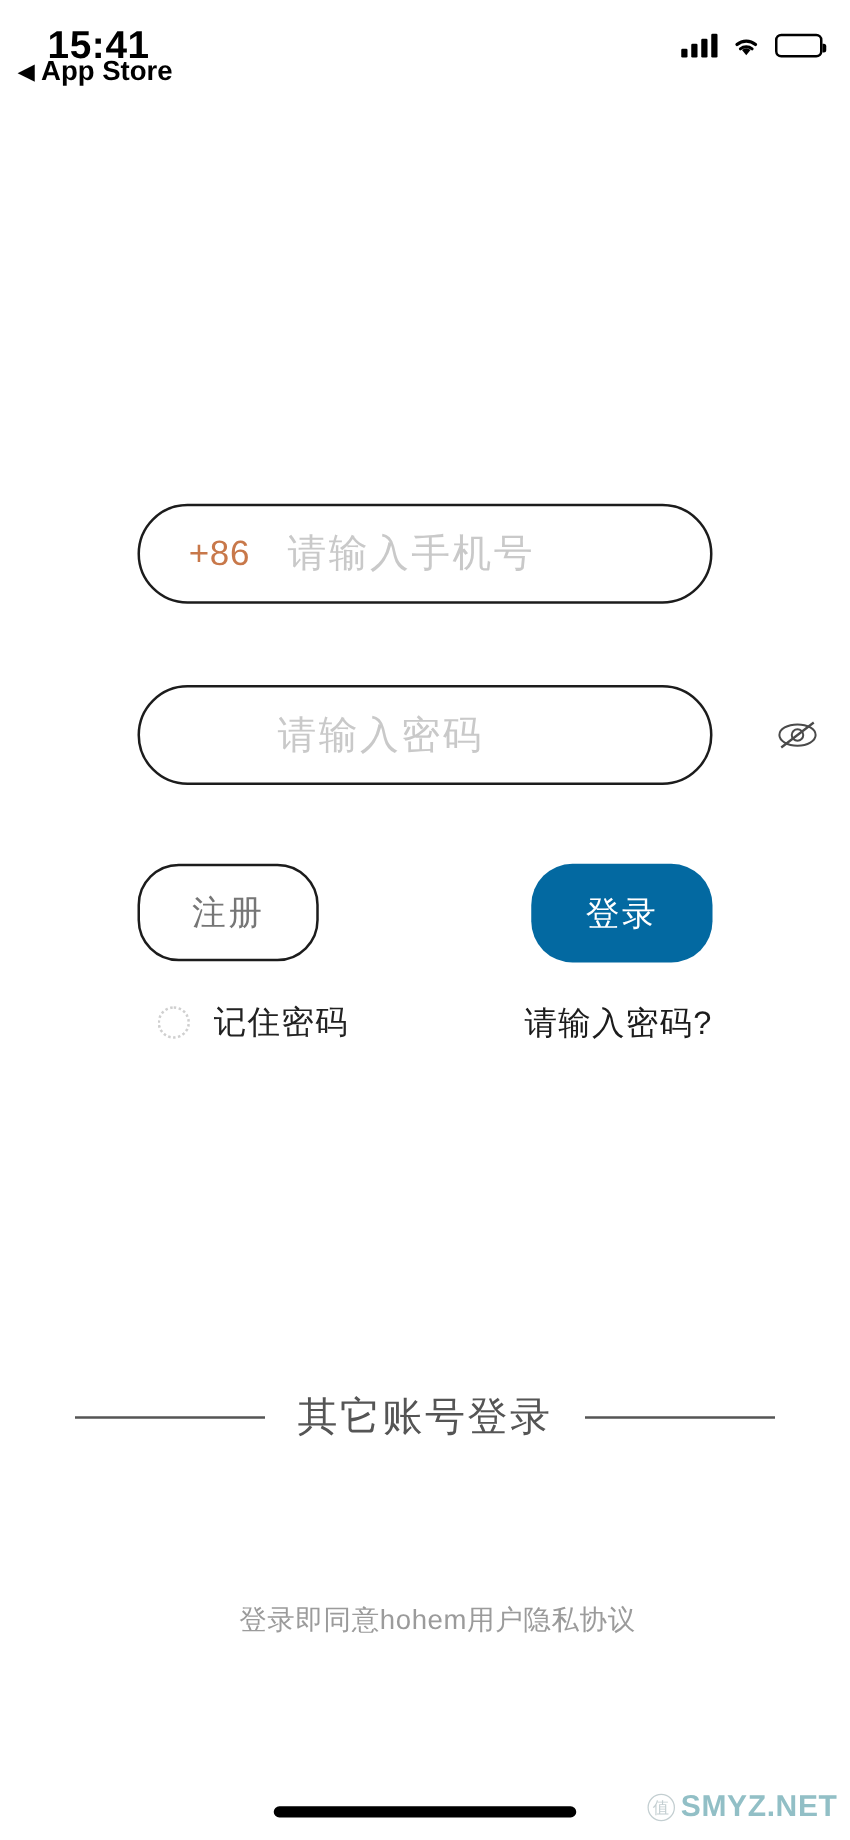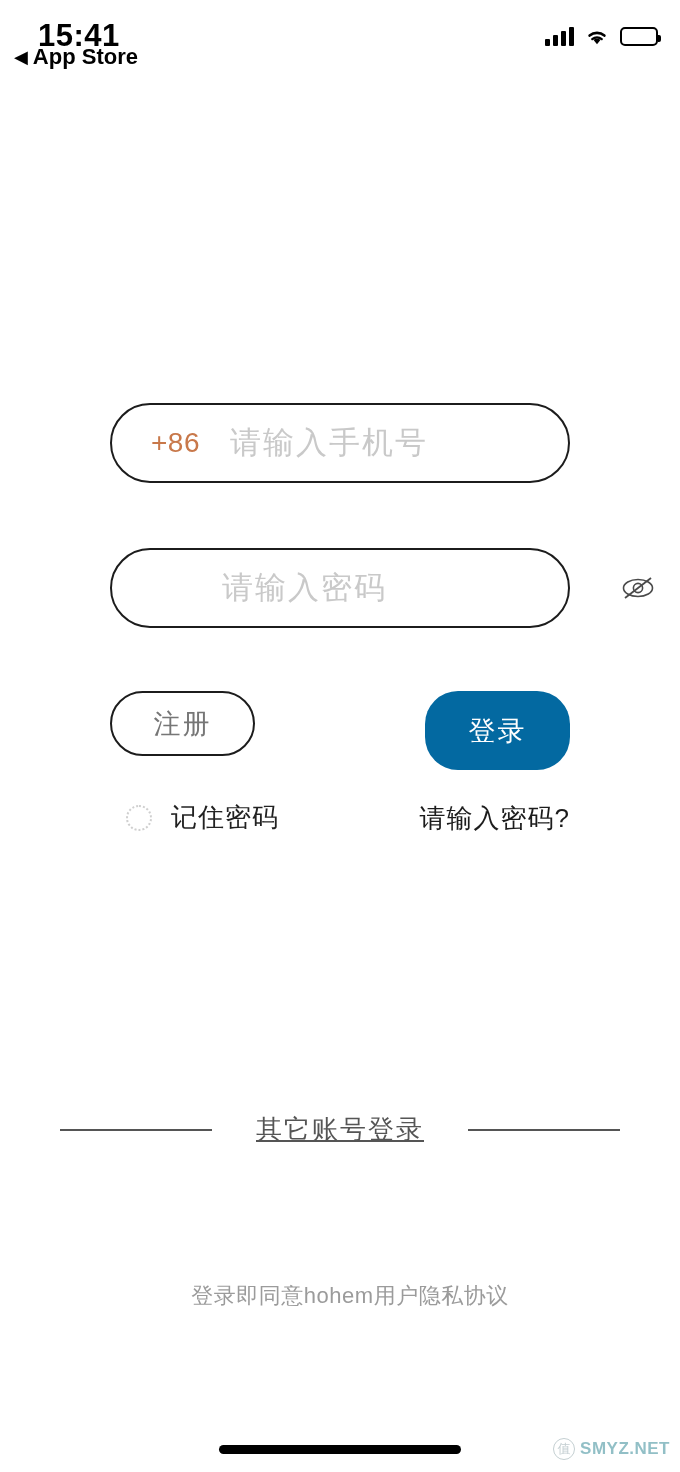--- a/index.html
+++ b/index.html
@@ -68,21 +68,21 @@
   .eye-btn {
     margin-left:auto; margin-right:34px;
     width:42px; height:42px;
     display:flex; align-items:center; justify-content:center;
     background:none; border:none; cursor:pointer;
   }
 
   
   .btn-outline {
     position:absolute; left:110px; top:691px;
-    width:145px; height:65px;
+    width:145px; height:78px;
     border:2px solid #1c1c1c; border-radius:33px;
     background:#fff; cursor:pointer;
     font-family:inherit; font-size:27px; color:#767676;
     letter-spacing:2px;
   }
   .btn-filled {
     position:absolute; left:425px; top:691px;
     width:145px; height:79px;
     border:none; border-radius:33px;
     background:#0369a1; cursor:pointer;
@@ -105,21 +105,21 @@
     font-size:26px; color:#1c1c1c; letter-spacing:1px;
     cursor:pointer; background:none; border:none; font-family:inherit;
   }
 
   
   .divider {
     position:absolute; left:60px; top:1112px; width:560px;
     display:flex; align-items:center; justify-content:space-between;
   }
   .divider .line { width:152px; height:2px; background:#555; }
-  .divider .dtext { font-size:26px; color:#555; letter-spacing:2px;text-decoration:underline; }
+  .divider .dtext { font-size:32px; color:#555; letter-spacing:2px; }
 
   
   .agreement {
     position:absolute; left:0; top:1281px; width:680px;
     text-align:center; font-size:22px; color:#9b9b9b; letter-spacing:0.5px;margin-left:10px;
   }
 
   
   .home-indicator {
     position:absolute; left:219px; bottom:18px;
@@ -129,21 +129,21 @@
     position:absolute; right:10px; bottom:12px;
     display:flex; align-items:center; gap:5px;
     opacity:0.85;
   }
   .wm-badge {
     width:22px; height:22px; border-radius:50%;
     border:1.5px solid #b9c6c9; color:#b9c6c9;
     font-size:13px; line-height:19px; text-align:center;
   }
   .wm-text {
-    font-size:17px; font-weight:700; color:#7fb5bd; letter-spacing:0.5px;
+    font-size:24px; font-weight:700; color:#7fb5bd; letter-spacing:0.5px;
   }
 </style>
 </head>
 <body>
 
 <div class="screen">
 
   <div class="statusbar">
     <div class="sb-time">15:41</div>
     <div class="sb-back">

